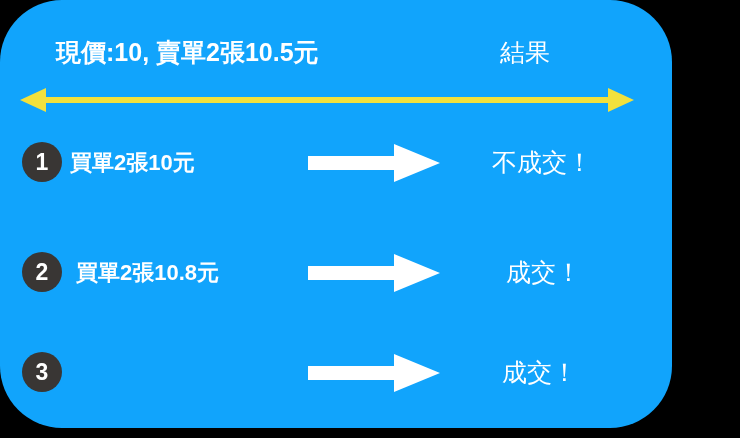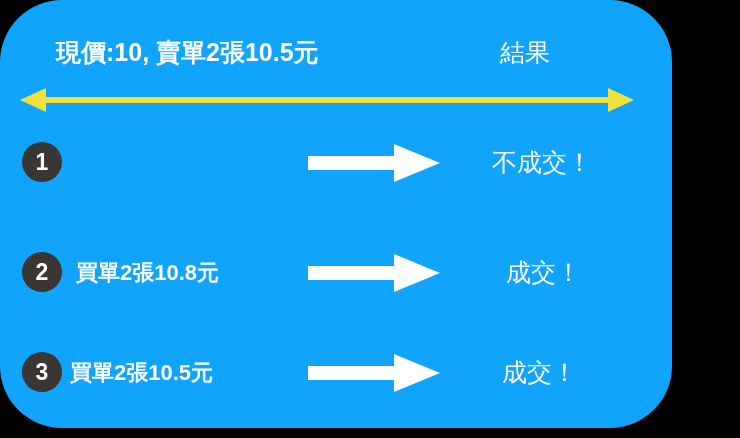--- a/index.html
+++ b/index.html
@@ -136,20 +136,21 @@
     <div id="yellow-arrow">
       <svg width="614" height="28" viewBox="0 0 614 28" xmlns="http://www.w3.org/2000/svg">
         <rect x="22" y="11" width="570" height="6" fill="#F2E13C"></rect>
         <polygon points="0,14 26,2 26,26" fill="#F2E13C"></polygon>
         <polygon points="614,14 588,2 588,26" fill="#F2E13C"></polygon>
       </svg>
     </div>
 
     <div class="row row-1">
       <div class="badge">1</div>
+      <div class="row-label">買單2張10元</div>
       <div class="white-arrow">
         <svg width="132" height="38" viewBox="0 0 132 38" xmlns="http://www.w3.org/2000/svg">
           <polygon points="0,12 86,12 86,0 132,19 86,38 86,26 0,26" fill="#FFFFFF"></polygon>
         </svg>
       </div>
       <div class="row-result">不成交！</div>
     </div>
 
     <div class="row row-2">
       <div class="badge">2</div>
@@ -157,21 +158,20 @@
       <div class="white-arrow">
         <svg width="132" height="38" viewBox="0 0 132 38" xmlns="http://www.w3.org/2000/svg">
           <polygon points="0,12 86,12 86,0 132,19 86,38 86,26 0,26" fill="#FFFFFF"></polygon>
         </svg>
       </div>
       <div class="row-result">成交！</div>
     </div>
 
     <div class="row row-3">
       <div class="badge">3</div>
-      <div class="row-label">買單2張10.5元</div>
       <div class="white-arrow">
         <svg width="132" height="38" viewBox="0 0 132 38" xmlns="http://www.w3.org/2000/svg">
           <polygon points="0,12 86,12 86,0 132,19 86,38 86,26 0,26" fill="#FFFFFF"></polygon>
         </svg>
       </div>
       <div class="row-result">成交！</div>
     </div>
 
   </div>
 </div>

